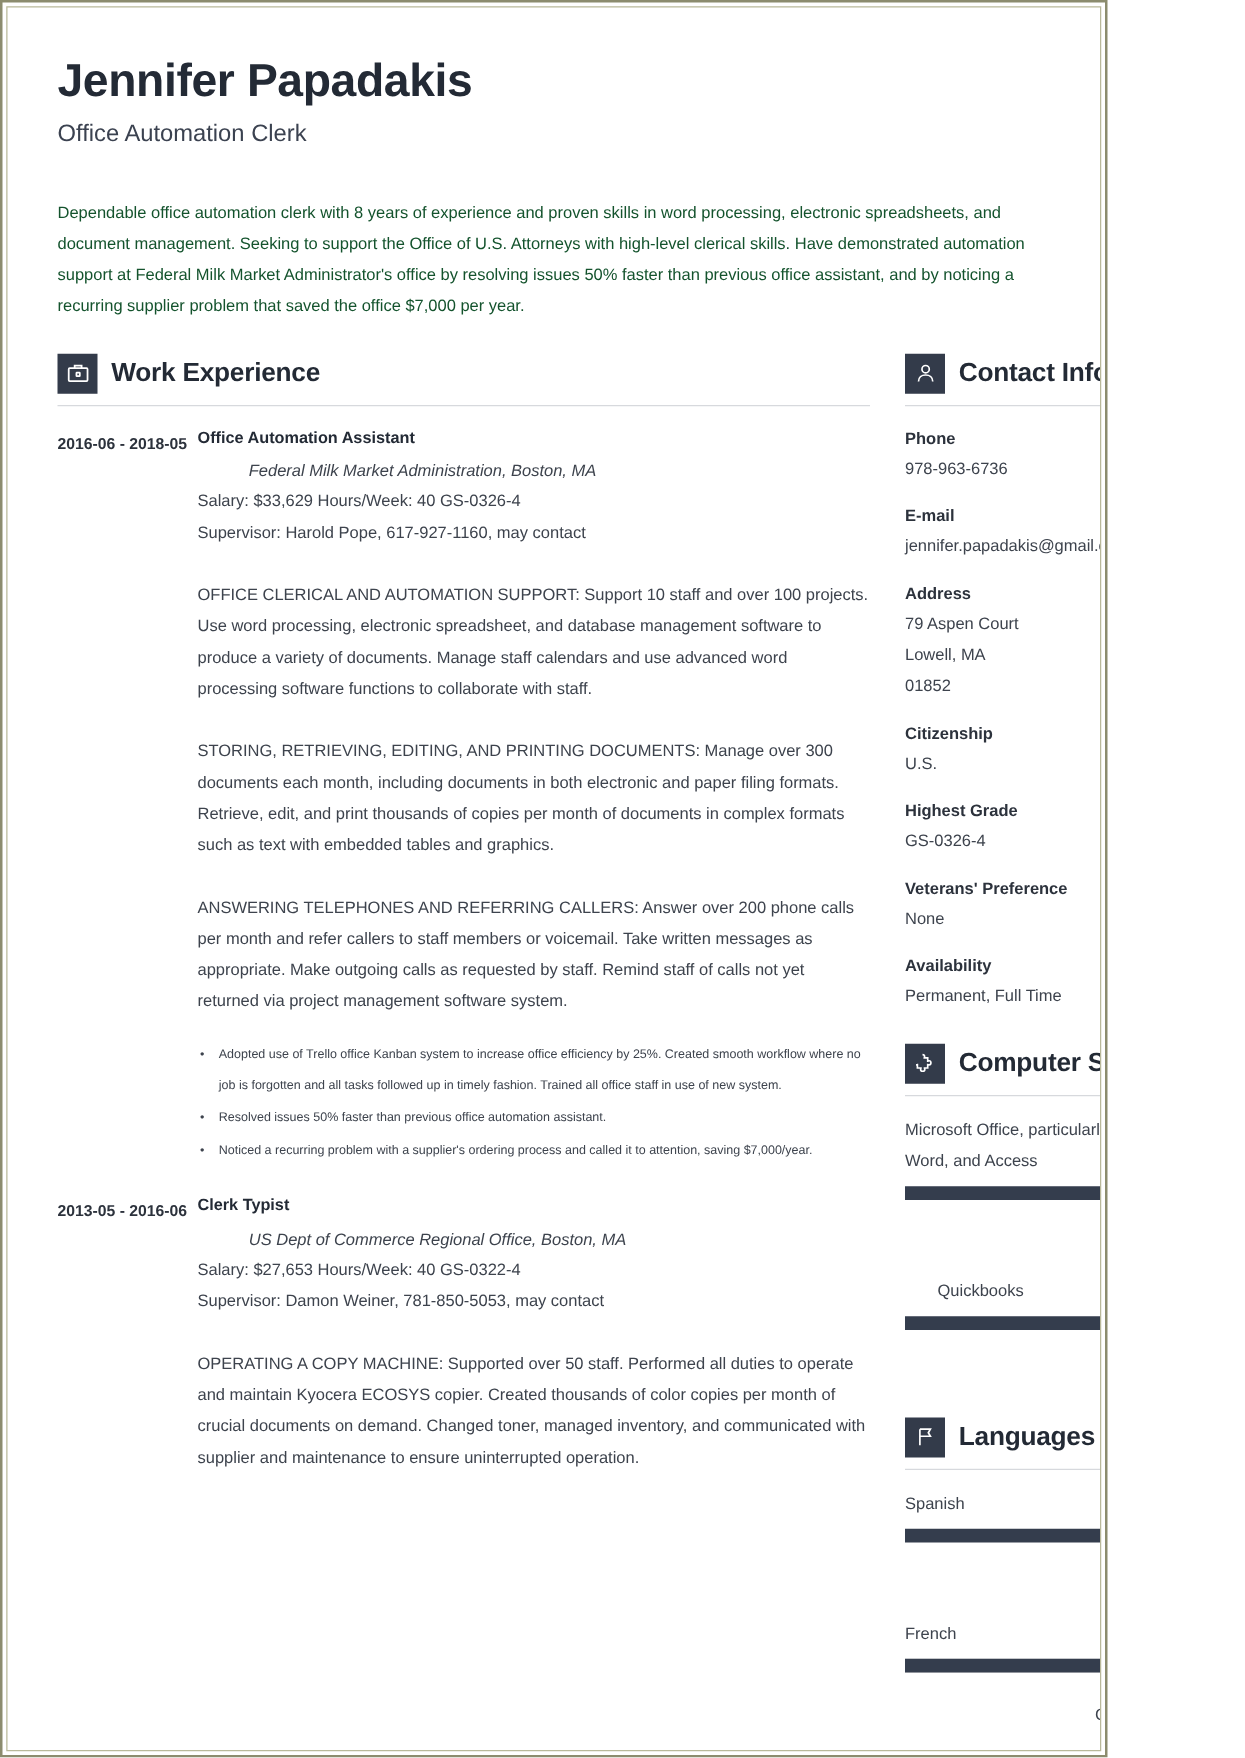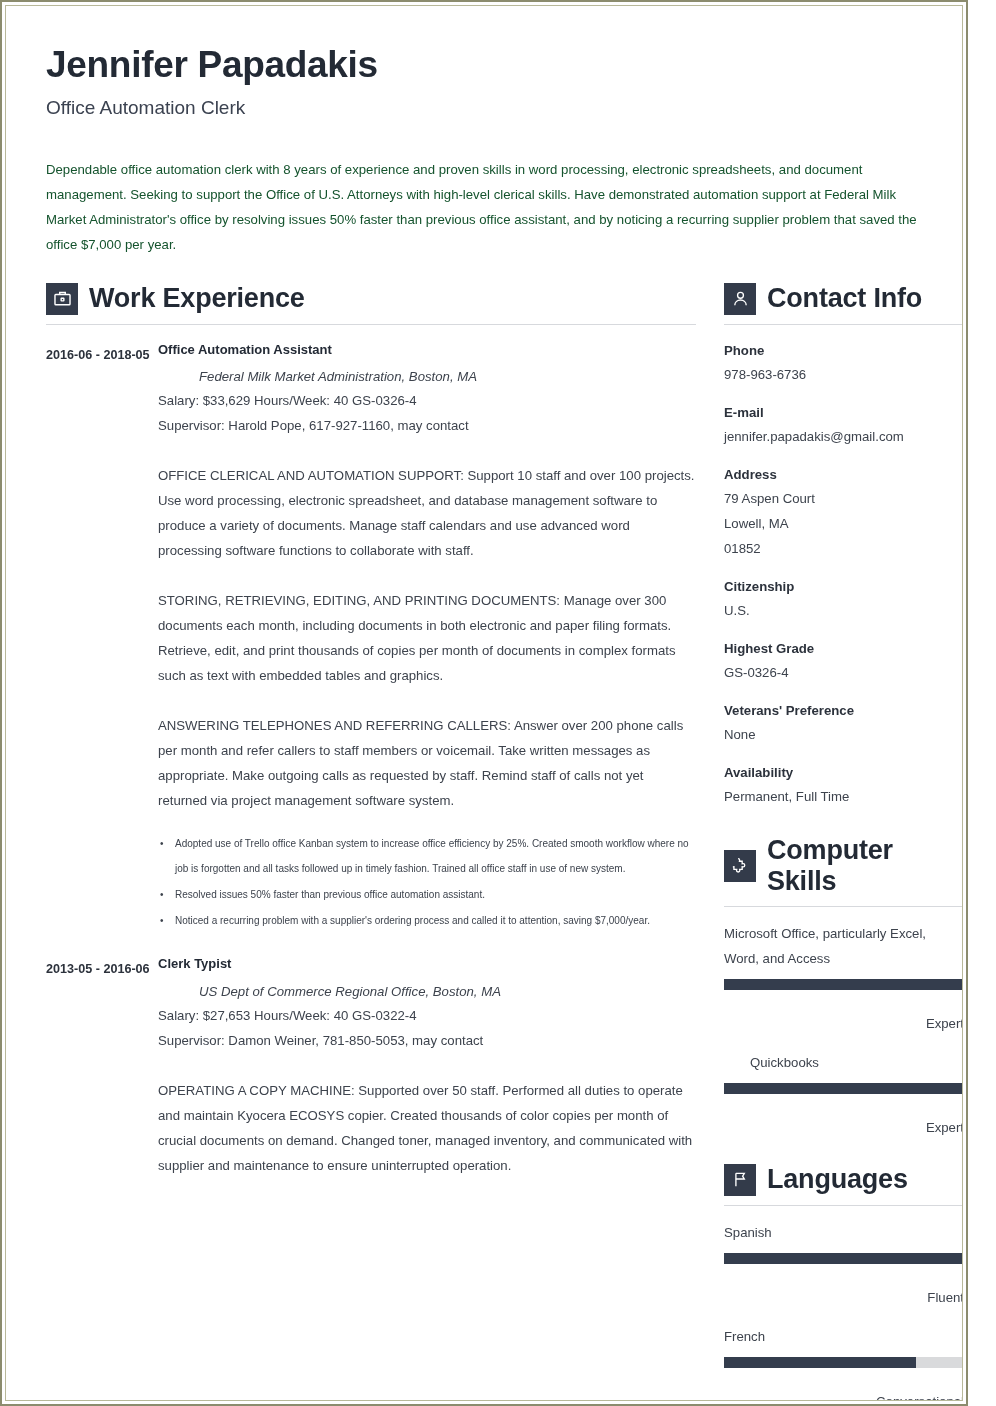--- a/index.html
+++ b/index.html
@@ -6,21 +6,21 @@
 
   html, body {
     width: 996px;
     height: 1406px;
     background: #ffffff;
     font-family: "Liberation Sans", sans-serif;
   }
 
   .page-frame {
     position: relative;
-    width: 968px;
+    width: 886px;
     height: 1406px;
     background: #ffffff;
     border: 2px solid #8c8c6e;
     overflow: hidden;
   }
 
   .page-inner {
     position: absolute;
     inset: 3px;
     background: #ffffff;
@@ -77,21 +77,21 @@
     width: 32px;
     height: 32px;
     background: #333b4a;
     display: flex;
     align-items: center;
     justify-content: center;
     flex: 0 0 32px;
   }
   .section-icon svg { display: block; }
   .section-title {
-    font-size: 27px;
+    font-size: 21px;
     font-weight: bold;
     color: #232a35;
     letter-spacing: -0.2px;
   }
   .section-rule {
     height: 1px;
     background: #d7d9dd;
     margin-top: 9px;
   }
 

